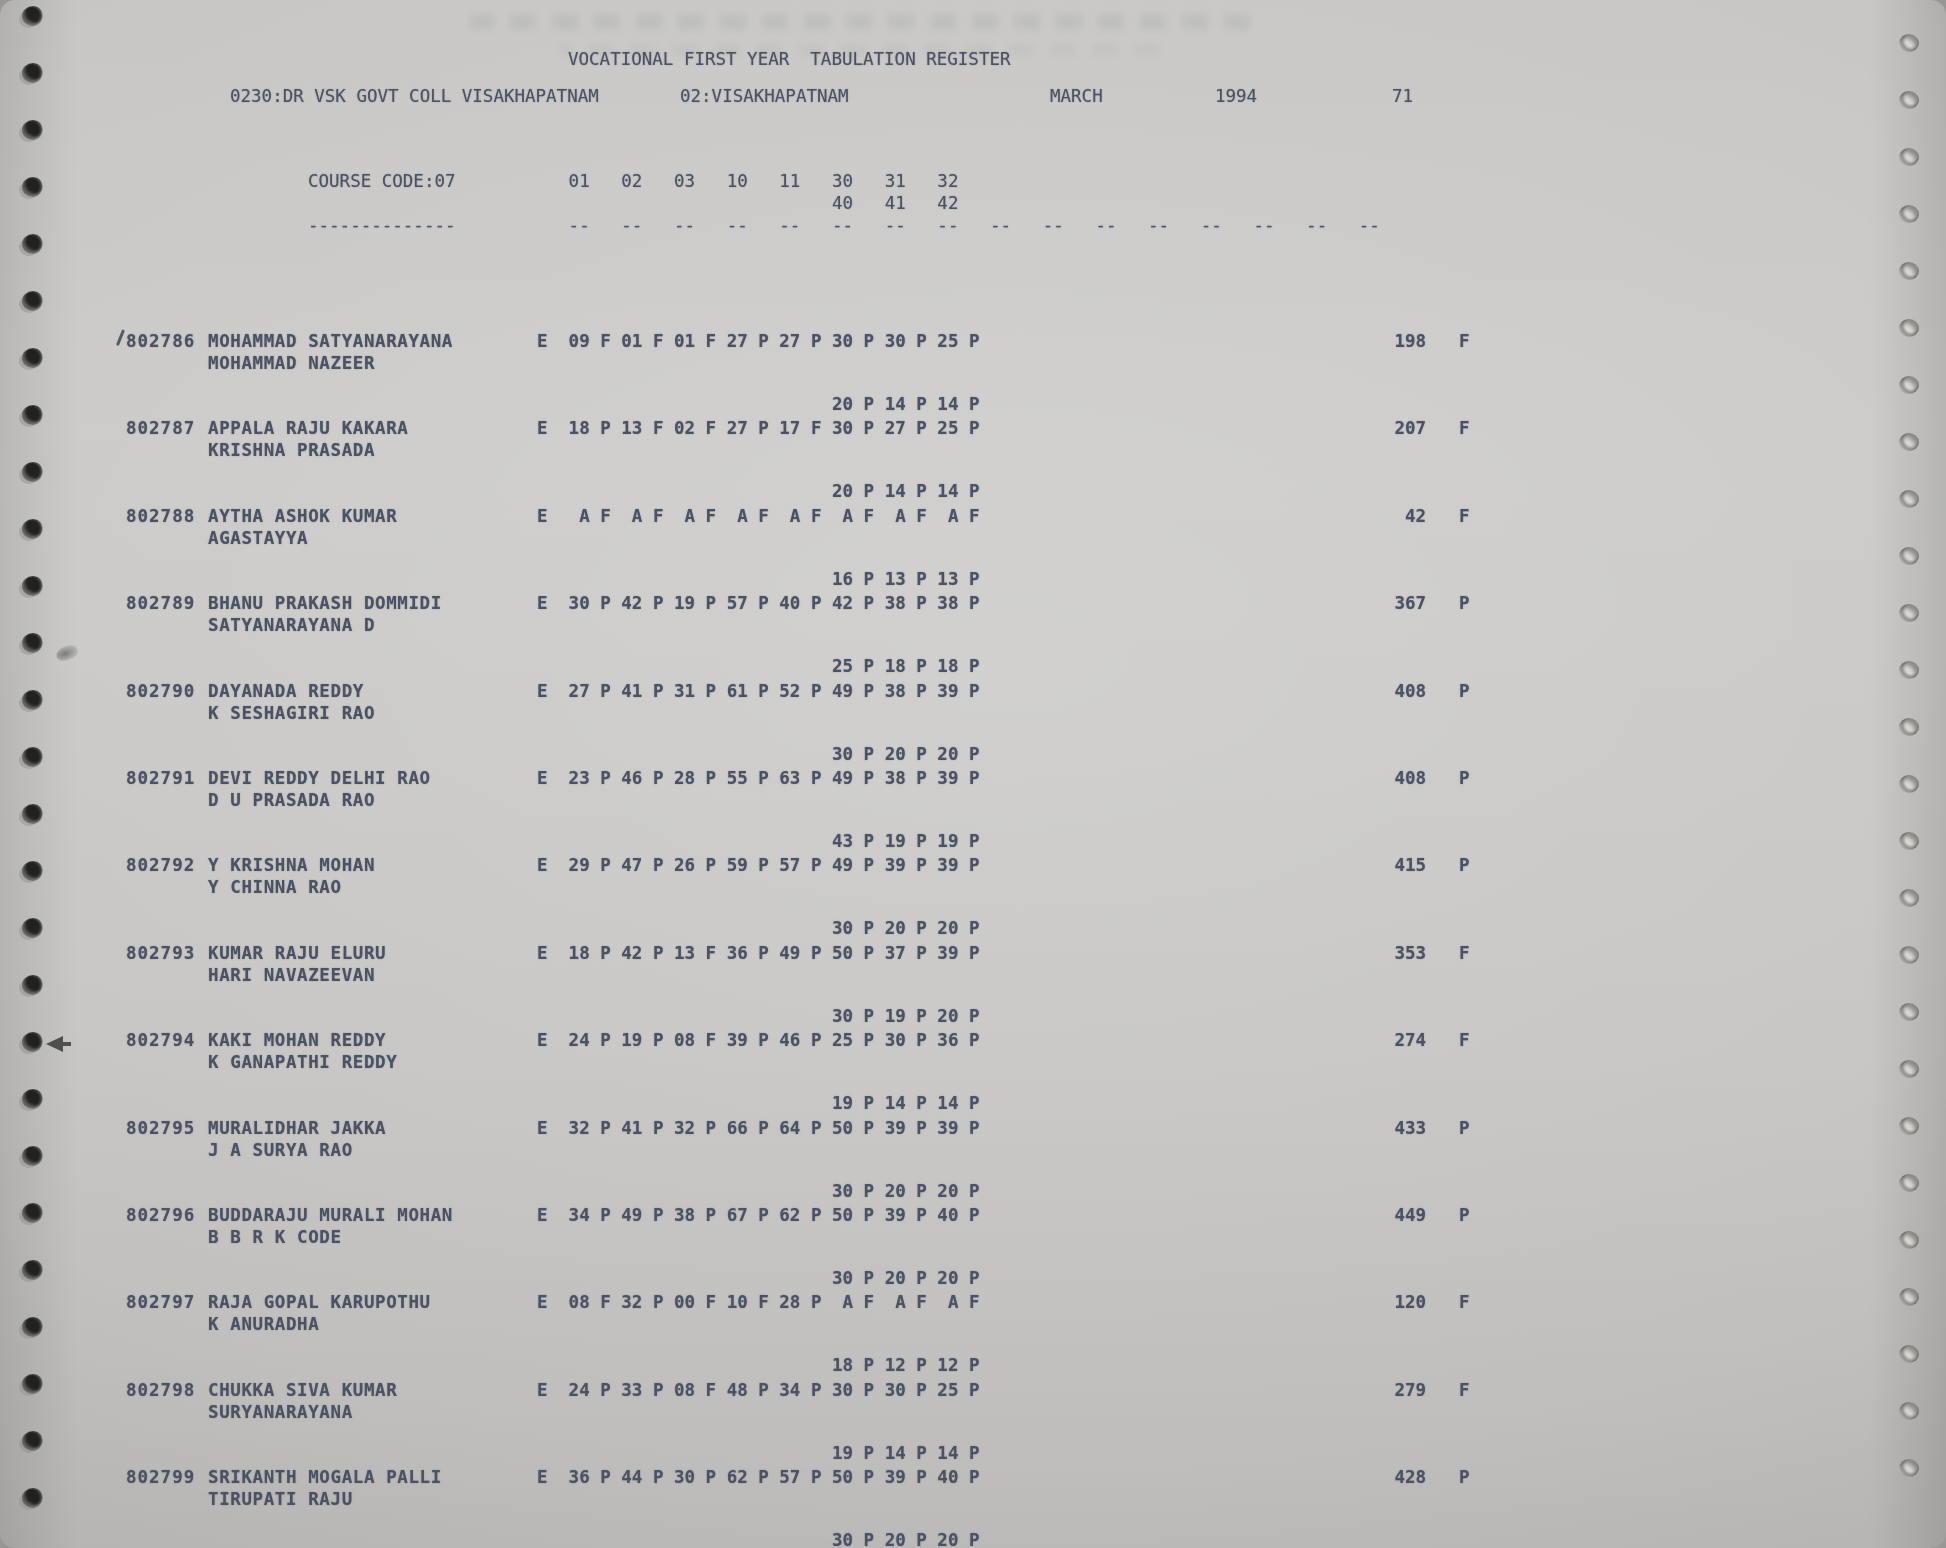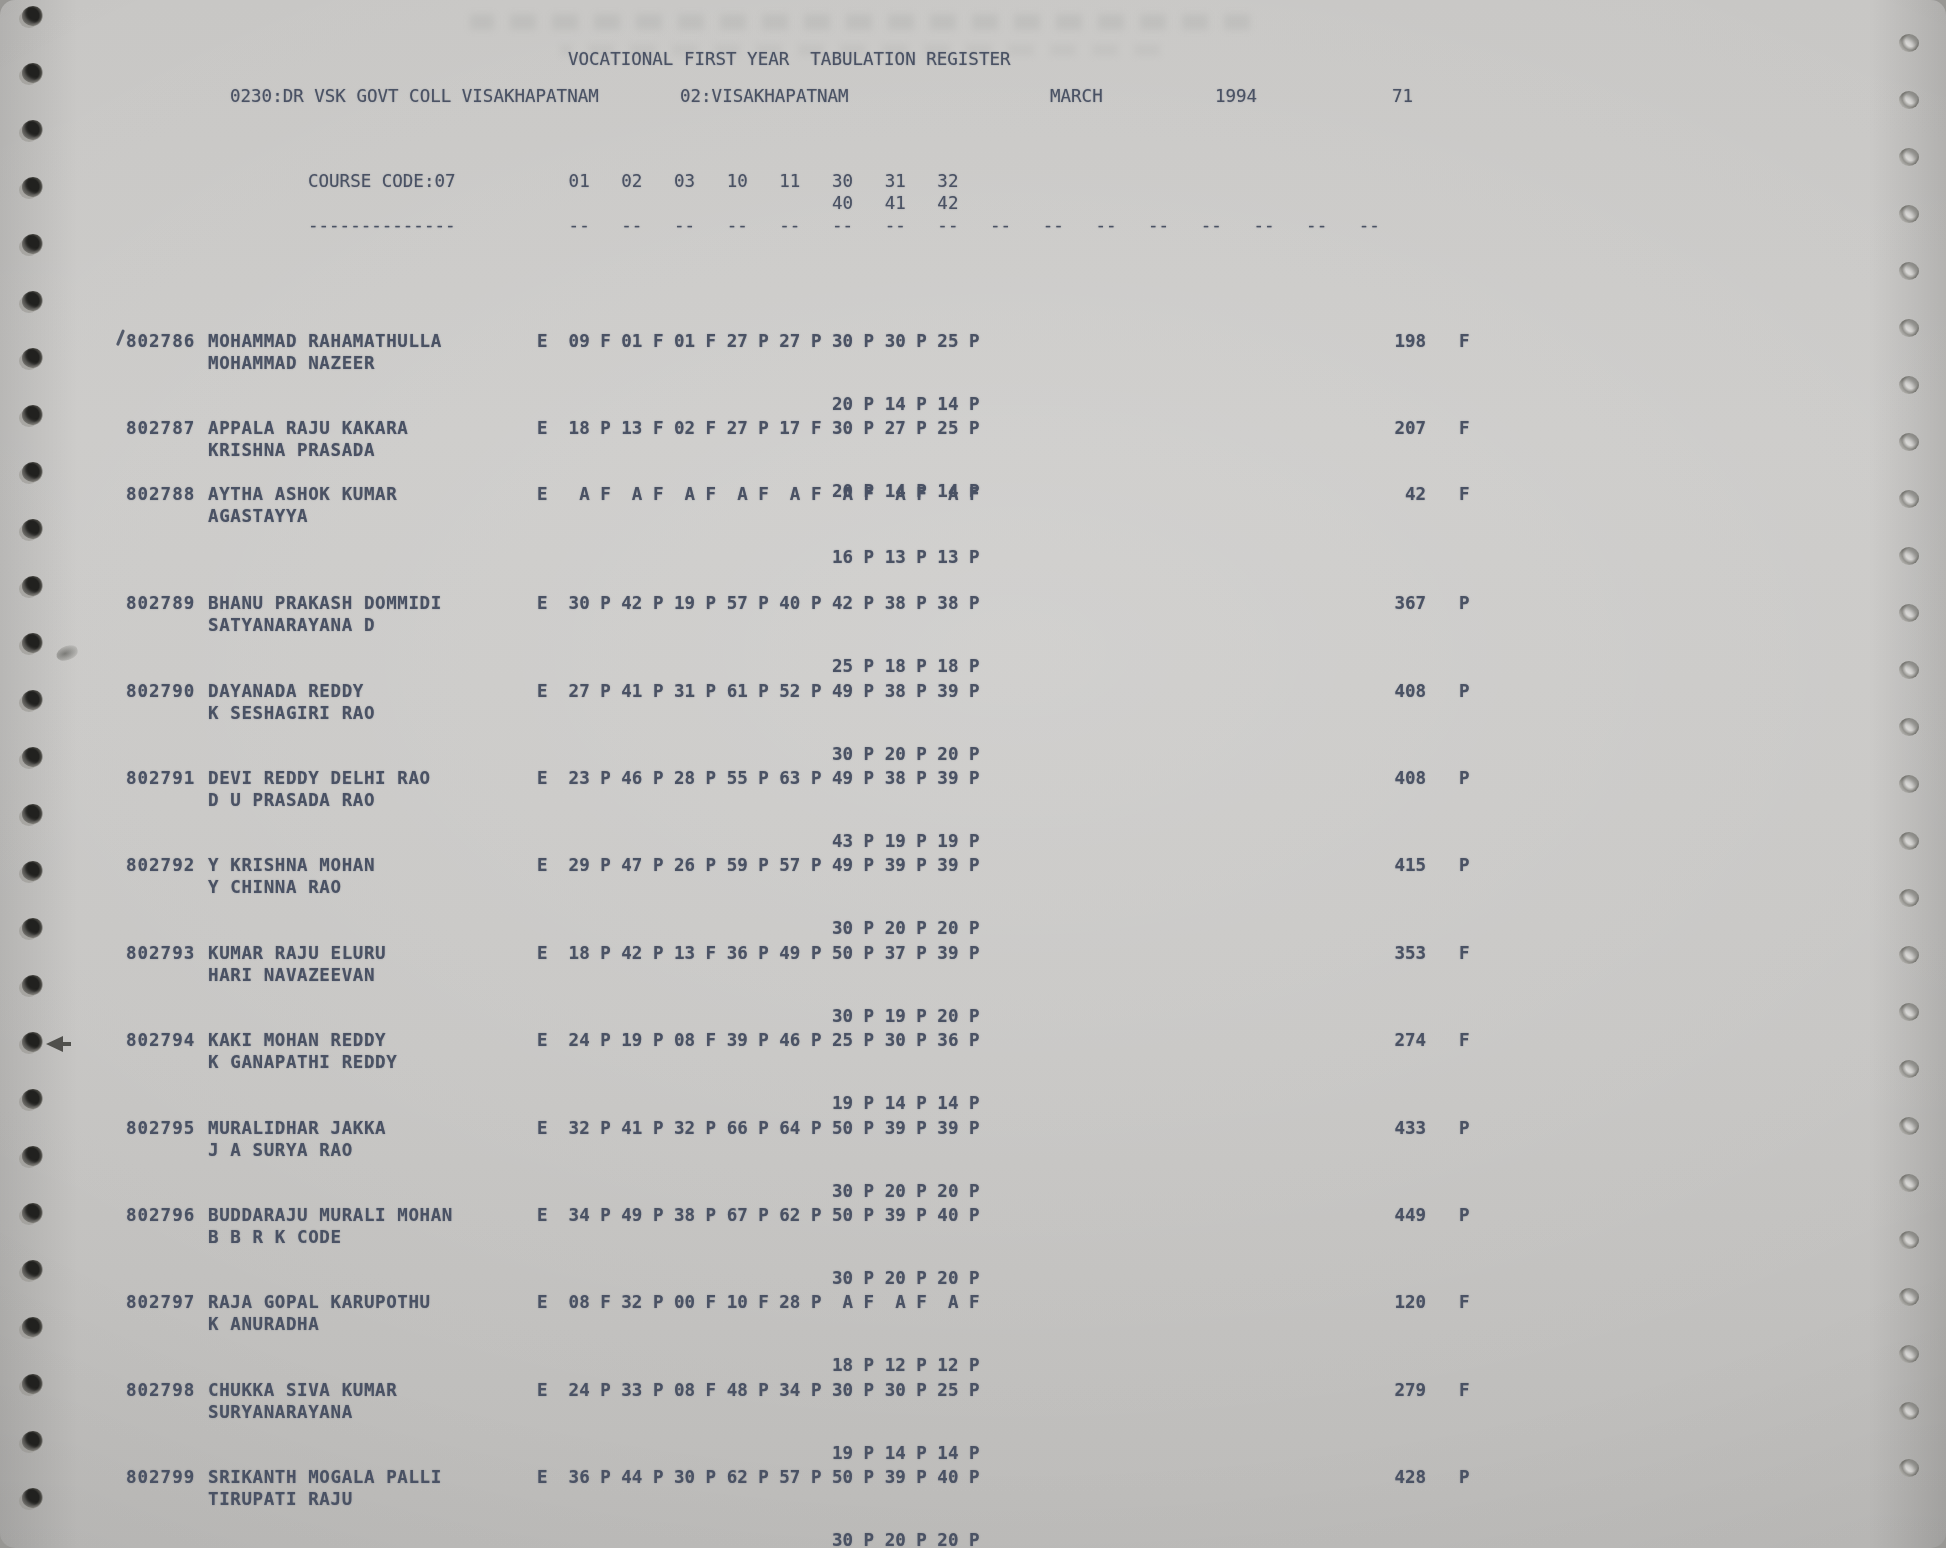--- a/index.html
+++ b/index.html
@@ -71,37 +71,37 @@
 
   <div class="txt" style="left:308px;top:170px;">COURSE CODE:07</div>
   <div class="txt" style="left:308px;top:214px;">--------------</div>
   <pre class="txt" style="left:537px;top:170px;">   01   02   03   10   11   30   31   32</pre>
   <pre class="txt" style="left:537px;top:192px;">                            40   41   42</pre>
   <pre class="txt" style="left:537px;top:214px;">   --   --   --   --   --   --   --   --   --   --   --   --   --   --   --   --</pre>
 
   <div id="rows">
       <div class="row" style="top: 330px;">
     <div class="txt regno">802786</div>
-    <div class="txt name1">MOHAMMAD RAHAMATHULLA</div>
+    <div class="txt name1">MOHAMMAD SATYANARAYANA</div>
     <div class="txt name2">MOHAMMAD NAZEER</div>
     <pre class="txt marks1">E  09 F 01 F 01 F 27 P 27 P 30 P 30 P 25 P</pre>
     <pre class="txt marks2">                            20 P 14 P 14 P</pre>
     <div class="txt total">198</div>
     <div class="txt result">F</div>
   </div>
       <div class="row" style="top: 417px;">
     <div class="txt regno">802787</div>
     <div class="txt name1">APPALA RAJU KAKARA</div>
     <div class="txt name2">KRISHNA PRASADA</div>
     <pre class="txt marks1">E  18 P 13 F 02 F 27 P 17 F 30 P 27 P 25 P</pre>
     <pre class="txt marks2">                            20 P 14 P 14 P</pre>
     <div class="txt total">207</div>
     <div class="txt result">F</div>
   </div>
-      <div class="row" style="top: 483px;">
+      <div class="row" style="top: 505px;">
     <div class="txt regno">802788</div>
     <div class="txt name1">AYTHA ASHOK KUMAR</div>
     <div class="txt name2">AGASTAYYA</div>
     <pre class="txt marks1">E   A F  A F  A F  A F  A F  A F  A F  A F</pre>
     <pre class="txt marks2">                            16 P 13 P 13 P</pre>
     <div class="txt total">42</div>
     <div class="txt result">F</div>
   </div>
       <div class="row" style="top: 592px;">
     <div class="txt regno">802789</div>

